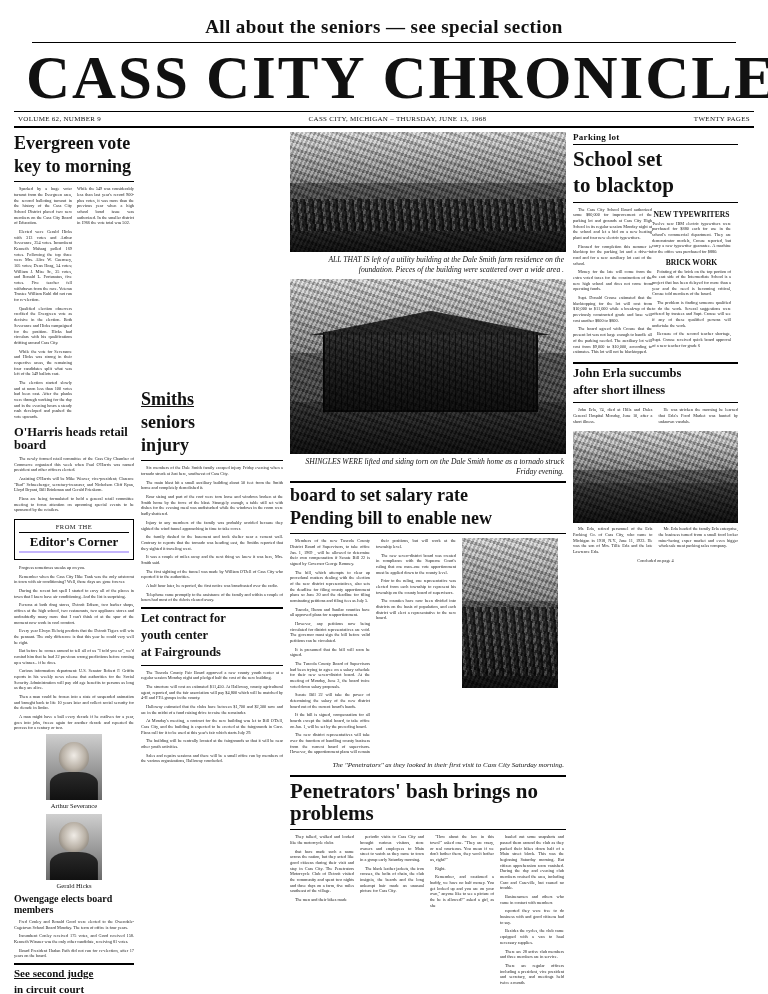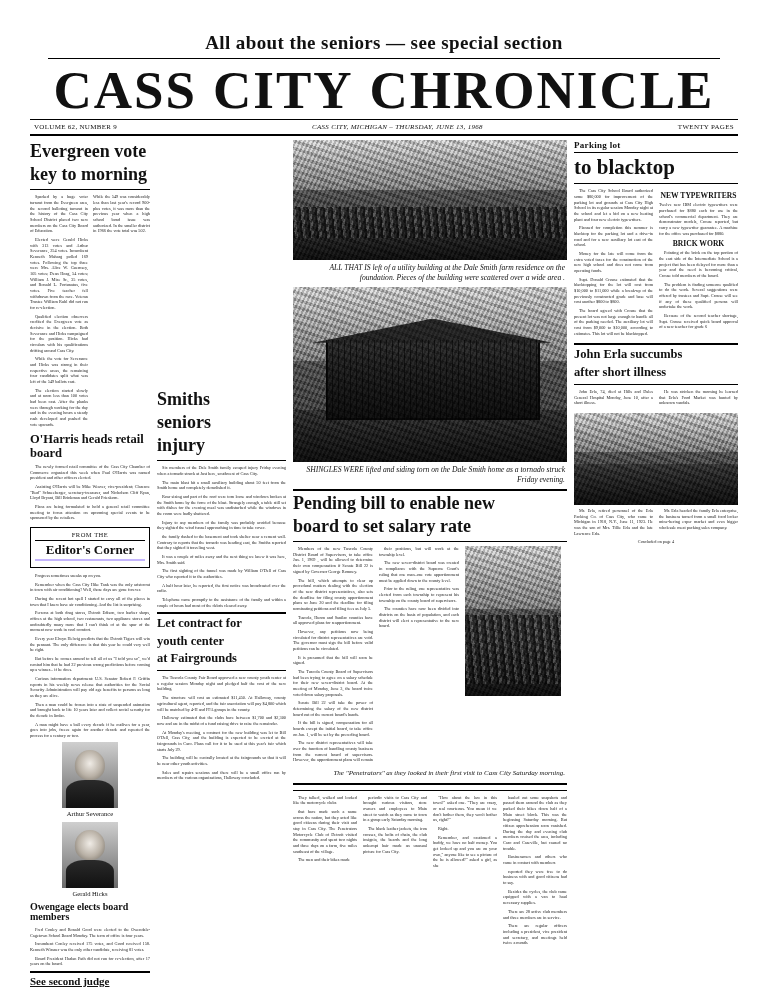--- a/index.html
+++ b/index.html
@@ -3,46 +3,46 @@
 <meta charset="utf-8">
 <style>
   html,body{margin:0;padding:0;background:#fff;}
   body{
     width:768px;height:994px;
     font-family:"Liberation Serif", serif;
     color:#111;
     overflow:hidden;
     position:relative;
   }
-  .page{width:768px;height:994px;position:relative;padding:16px;box-sizing:border-box;}
+  .page{width:768px;height:994px;position:relative;padding:0;box-sizing:border-box;}
   .masthead{padding:6px 18px 0 18px;text-align:center;}
   .tagline{
     font-family:"Liberation Serif", serif;
     font-weight:bold;
     font-size:19px;
     letter-spacing:.4px;
     margin:10px 0 4px 0;
   }
   .rule-thin{border-top:1px solid #000;margin:4px 14px;}
   .title{
     font-family:"Liberation Serif", serif;
     font-weight:bold;
-    font-size:53px;
+    font-size:61px;
     letter-spacing:2px;
     line-height:1.02;
     margin:2px 0 2px 0;
   }
   .title span{margin:0 8px;}
   .folio{
     display:flex;justify-content:space-between;align-items:center;
     font-size:7.4px;letter-spacing:.4px;
     padding:3px 18px 2px 18px;
     text-transform:uppercase;
   }
-  .folio .center{flex:1;text-align:center;font-style:italic;}
+  .folio .center{flex:1;text-align:center;}
   .hr2{border-top:1px solid #000;margin:0 14px 0 14px;}
   .hr2b{border-top:2px solid #000;margin:1px 14px 4px 14px;}
 
   .cols{
     display:flex;
     padding:0 14px;
     box-sizing:border-box;
     gap:7px;
   }
   .col{box-sizing:border-box;}
@@ -215,21 +215,21 @@
 
       <div class="box-rule"></div>
       <div class="hl hl-m">See second judge</div>
       <div class="hl hl-m">in circuit court</div>
       <div class="rule-col"></div>
 
     </div>
 
     <div class="col c2">
       <div style="height:240px;"></div>
-      <div class="hl hl-l" style="margin-top:10px;">Smiths</div>
+      <div class="hl hl-l" style="margin-top:18px;text-decoration:underline;">Smiths</div>
       <div class="hl hl-l">seniors</div>
       <div class="hl hl-l">injury</div>
       <div class="rule-col"></div>
       <div class="body-txt">
           <p>Six members of the Dale Smith family escaped injury Friday evening when a tornado struck at Just here, southwest of Cass City.</p>
           <p>The main blast hit a small auxiliary building about 50 feet from the Smith home and completely demolished it.</p>
           <p>Roar sizing and part of the roof were torn loose and windows broken at the Smith home by the force of the blast. Strangely enough, a table still set with dishes for the evening meal was undisturbed while the windows in the room were badly shattered.</p>
           <p>Injury to any members of the family was probably avoided because they sighted the wind funnel approaching in time to take cover.</p>
           <p>the family dashed to the basement and took shelter near a cement wall. Contrary to reports that the tornado was heading east, the Smiths reported that they sighted it traveling west.</p>
           <p>It was a couple of miles away and the next thing we knew it was here, Mrs. Smith said.</p>
@@ -266,22 +266,22 @@
         <div class="ph-sky"></div>
         <div class="ph-ground"></div>
         <div class="barn">
             <div class="barn-lines"></div>
           </div>
         <div class="ph-tex"></div>
       </div>
       <div class="cap cap-l">SHINGLES WERE lifted and siding torn on the Dale Smith home as a tornado struck Friday evening.</div>
 
       <div class="box-rule"></div>
+      <div class="hl hl-l">board to set salary rate</div>
       <div class="hl hl-l">Pending bill to enable new</div>
-      <div class="hl hl-l">board to set salary rate</div>
       <div class="rule-col"></div>
       <div style="display:flex;gap:6px;">
         <div class="body-txt" style="width:80px;">
             <p>Members of the new Tuscola County District Board of Supervisors, to take office Jan. 1, 1969 , will be allowed to determine their own compensation if Senate Bill 22 is signed by Governor George Romney.</p>
             <p>The bill, which attempts to clear up procedural matters dealing with the election of the new district representatives, also sets the deadline for filing county apportionment plans so June 20 and the deadline for filing nominating petitions and filing fees as July 5.</p>
             <p>Tuscola, Huron and Sanilac counties have all approved plans for reapportionment.</p>
             <p>However, any petitions now being circulated for district representatives are void. The governor must sign the bill before valid petitions can be circulated.</p>
             <p>It is presumed that the bill will soon be signed.</p>
             <p>The Tuscola County Board of Supervisors had been trying to agree on a salary schedule for their new seven-district board. At the meeting of Monday, June 3, the board twice voted down salary proposals.</p>
             <p>Senate Bill 22 will take the power of determining the salary of the new district board out of the current board's hands.</p>
@@ -299,20 +299,21 @@
             <div class="ph-sky"></div>
             <div class="ph-ground"></div>
             <div class="ph-debris" style="bottom:8%;height:46%;"></div>
             <div class="ph-tex"></div>
           </div>
         </div>
       </div>
       <div class="cap">The "Penetrators" as they looked in their first visit to Cass City Saturday morning.</div>
 
       <div class="box-rule"></div>
+      <div class="hl hl-xl">Penetrators' bash brings no problems</div>
       <div class="rule-col"></div>
       <div style="display:flex;gap:6px;">
         <div class="body-txt" style="width:64px;">
             <p>They talked, walked and looked like the motorcycle clubs</p>
             <p>that have made such a name across the nation, but they acted like good citizens during their visit and stay in Cass City. The Penetrators Motorcycle Club of Detroit visited the community and spent two nights and three days on a farm, five miles southeast of the village.</p>
             <p>The men and their bikes made</p>
           </div>
         <div class="body-txt" style="width:64px;">
             <p>periodic visits to Cass City and brought curious visitors, store owners and employees to Main street to watch as they came to town in a group early Saturday morning.</p>
             <p>The black leather jackets, the iron crosses, the bolts of chain, the club insignia, the beards and the long unkempt hair made an unusual picture for Cass City.</p>
@@ -329,23 +330,24 @@
             <p>Besides the cycles, the club came equipped with a van to haul necessary supplies.</p>
             <p>There are 28 active club members and three members are in service.</p>
             <p>There are regular officers including a president, vice president and secretary, and meetings held twice a month.</p>
           </div>
       </div>
     </div>
 
     <div class="col c4">
       <div class="kicker">Parking lot</div>
       <div class="rule-col" style="margin:2px 0 3px 0;"></div>
+      <div class="hl hl-xl">School set</div>
       <div class="hl hl-xl">to blacktop</div>
       <div class="rule-col"></div>
-      <div style="display:flex;gap:6px;">
+      <div style="display:flex;">
         <div style="width:79px;">
           <div class="body-txt">
               <p>The Cass City School Board authorized some $80,000 for improvement of the parking lot and grounds at Cass City High School in its regular session Monday night at the school and let a bid on a new heating plant and four new electric typewriters.</p>
               <p>Planned for completion this summer is blacktop for the parking lot and a drive-in road and for a new auxiliary lot east of the school.</p>
               <p>Money for the late will come from the extra voted taxes for the construction of the new high school and does not come from operating funds.</p>
               <p>Supt. Donald Crouse estimated that the blacktopping for the lot will cost from $10,000 to $11,000 while a break-up of the previously constructed grade and base will cost another $800 to $800.</p>
               <p>The board agreed with Crouse that the present lot was not large enough to handle all of the parking needed. The auxiliary lot will cost from $9,000 to $10,000, according to estimates. This lot will not be blacktopped.</p>
             </div>
         </div>
         <div style="width:79px;">

